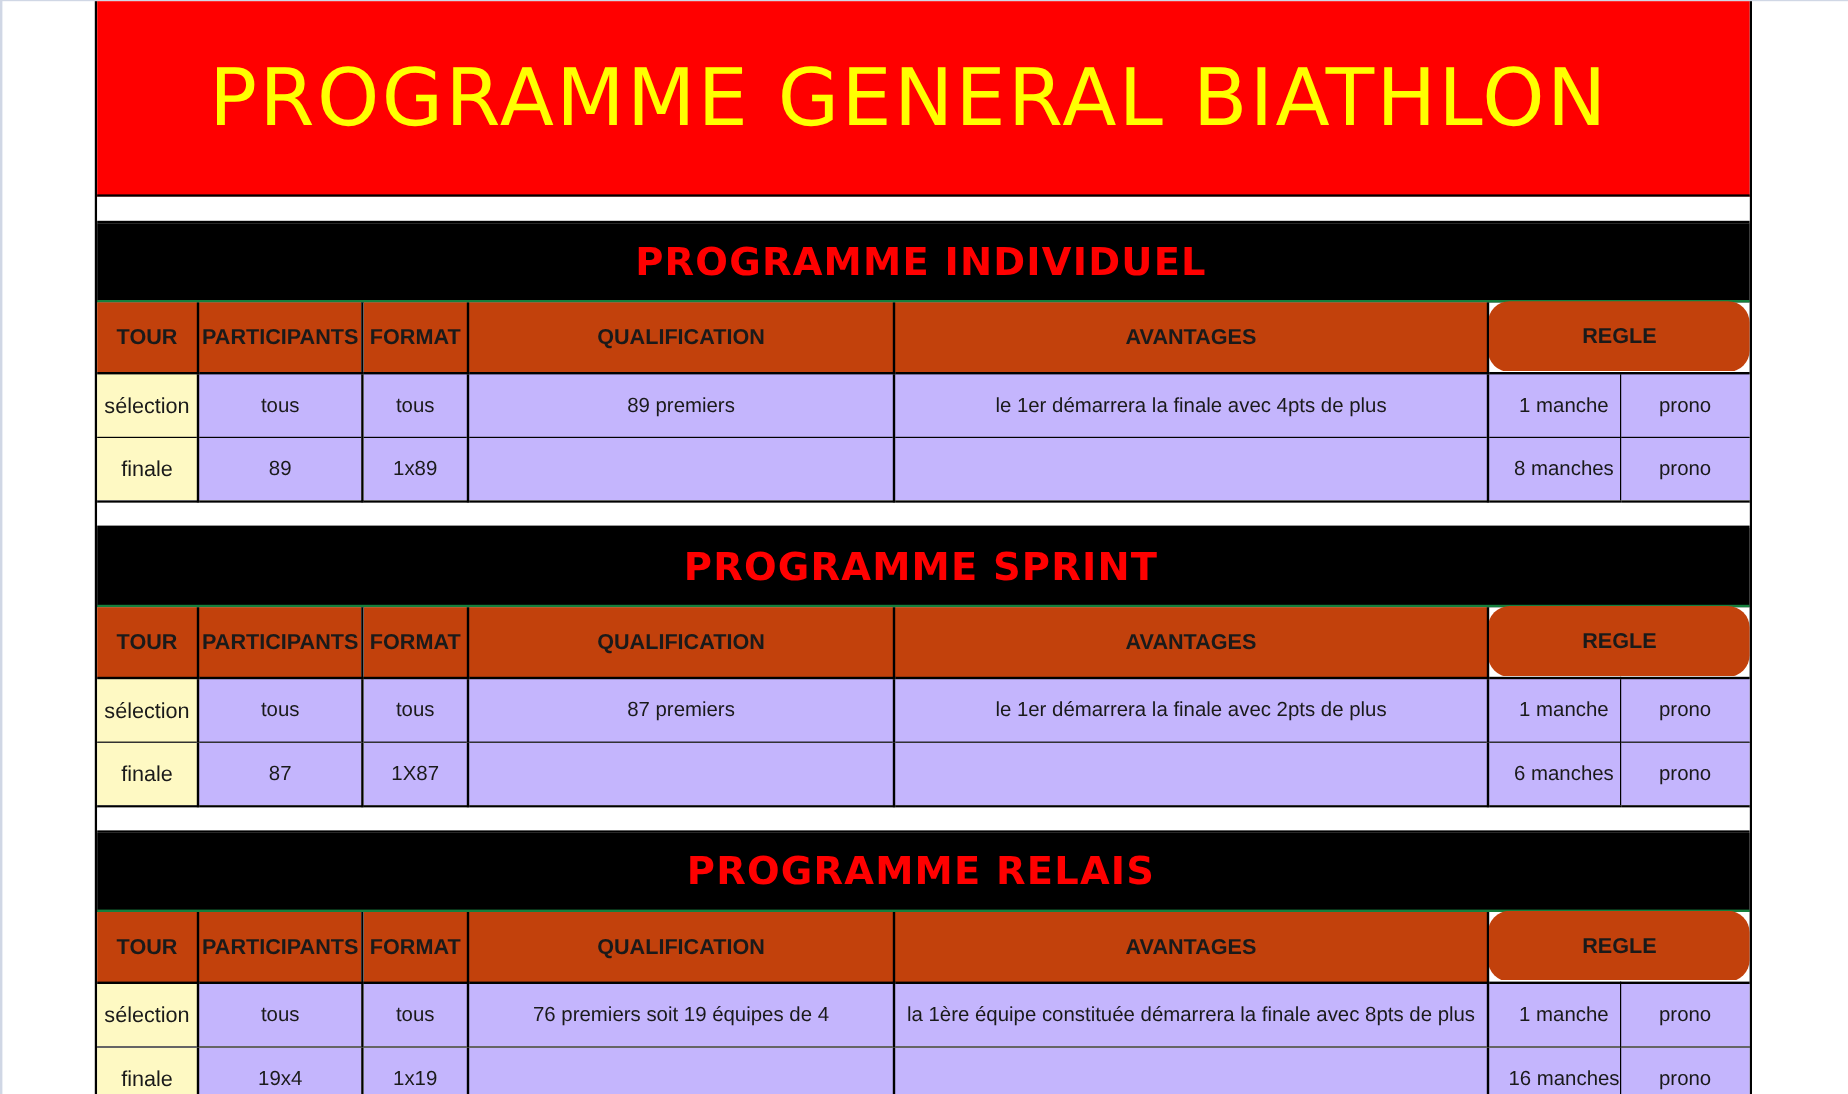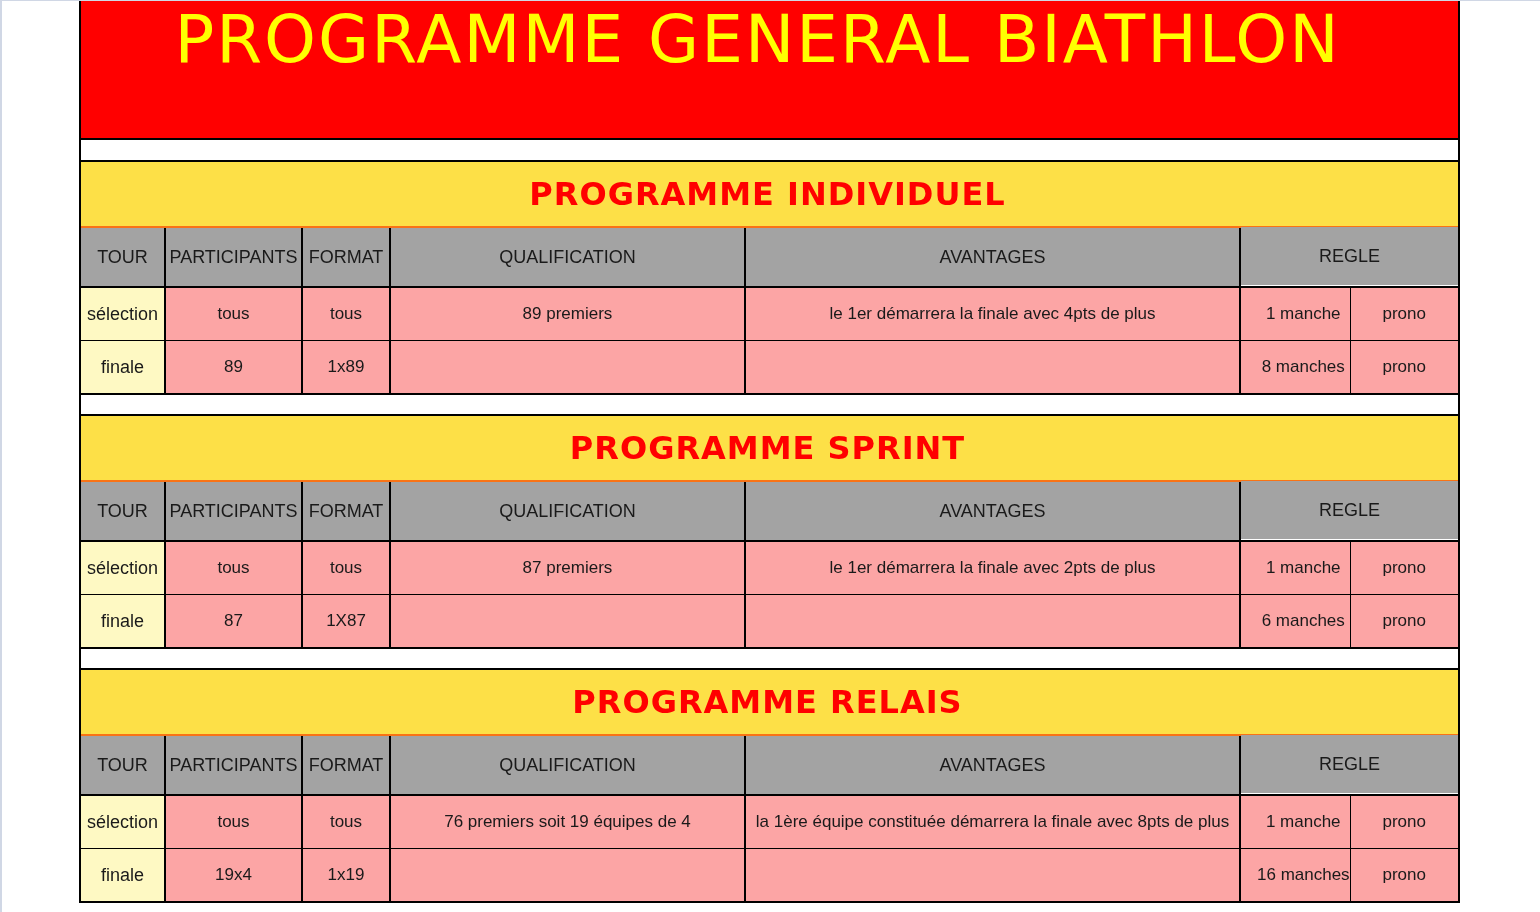--- a/index.html
+++ b/index.html
@@ -8,51 +8,51 @@
     font-family: "Liberation Sans", "DejaVu Sans", sans-serif;
   }
   .left-gutter { position:absolute; left:0; top:0; width:2px; height:912px; background:#d0d7e5; }
   .top-gutter { position:absolute; left:0; top:0; width:1540px; height:1px; background:#d0d7e5; }
   .sheet {
     position:absolute; left:79px; top:1px; width:1381px;
     border-left:2px solid #000; border-right:2px solid #000;
     box-sizing:border-box;
   }
   .title-band {
-    height:139px; background:#ff0000; border-bottom:2px solid #000; box-sizing:border-box;
-    display:flex; align-items:flex-start; justify-content:center;
+    height:163px; background:#ff0000; border-bottom:2px solid #000; box-sizing:border-box;
+    display:flex; align-items:center; justify-content:center;
   }
   .title-text {
     color:#ffff00; font-family:"DejaVu Sans", sans-serif; font-size:66px; letter-spacing:2px;
     font-weight:normal; transform:translateX(-12px);
   }
   .gap { height:22px; background:#fff; border-bottom:2px solid #000; box-sizing:border-box; }
   .gap.small { height:21px; }
   .section-head {
-    height:66px; background:#fde047; border-bottom:2px solid #f97316; box-sizing:border-box;
+    height:66px; background:#000000; border-bottom:2px solid #15803d; box-sizing:border-box;
     display:flex; align-items:center; justify-content:center;
   }
   .section-text {
     color:#ff0000; font-family:"DejaVu Sans", sans-serif; font-weight:bold; font-size:32px;
     letter-spacing:1px; transform:translateX(-2px);
   }
   table.grid {
     width:100%; border-collapse:collapse; table-layout:fixed;
   }
   table.grid td, table.grid th {
     text-align:center; vertical-align:middle; font-size:17px; color:#1a1a1a;
     padding:0; white-space:nowrap; overflow:hidden;
   }
   table.grid th {
-    background:#a3a3a3; font-weight:normal; height:58px; font-size:18px;
+    background:#c2410c; font-weight:bold; height:58px; font-size:18px;
     border-right:2px solid #000; border-bottom:2px solid #000;
   }
-  table.grid th:last-child { border-right:none; }
+  table.grid th:last-child { border-right:none;border-radius:18px; }
   table.grid td {
-    height:52px; background:#fca5a5; border-right:2px solid #000; border-bottom:1px solid #000;
+    height:52px; background:#c4b5fd; border-right:2px solid #000; border-bottom:1px solid #000;
   }
   table.grid tr.last td { border-bottom:2px solid #000; }
   table.grid td.tour { background:#fef9c3; font-size:18px; }
   table.grid td.rule1 { border-right:1px solid #000;padding-left:16px; }
   table.grid td:last-child { border-right:none;margin-top:16px; }
   table.grid th.regle { position:relative; top:-1px; }
 </style>
 </head>
 <body>
 

